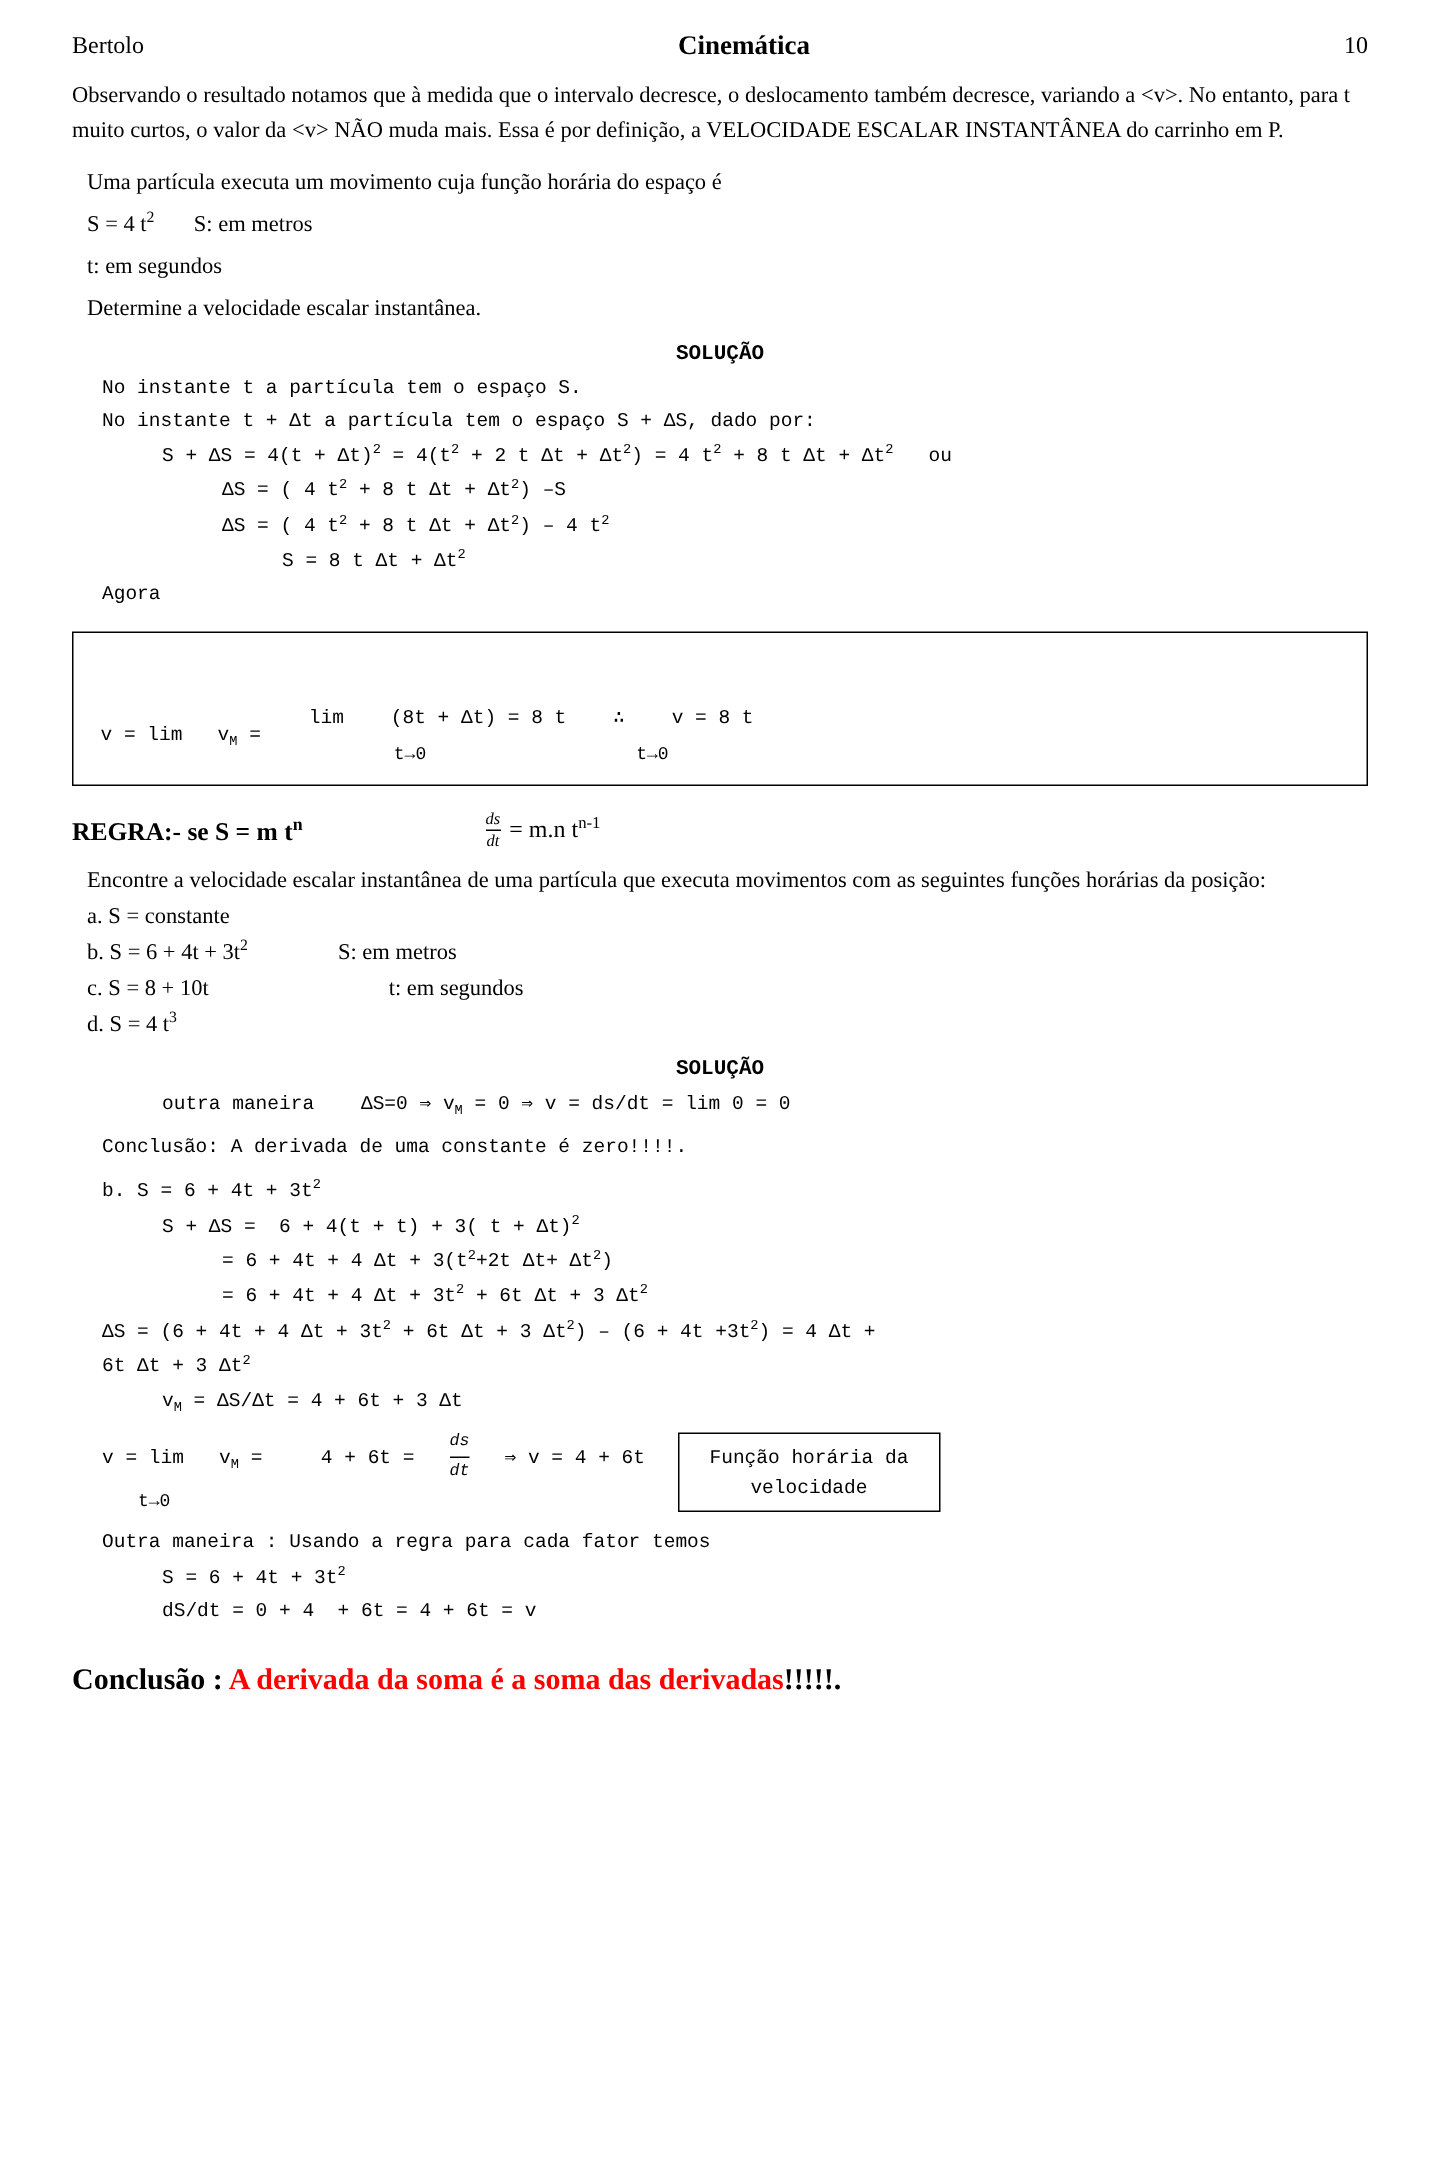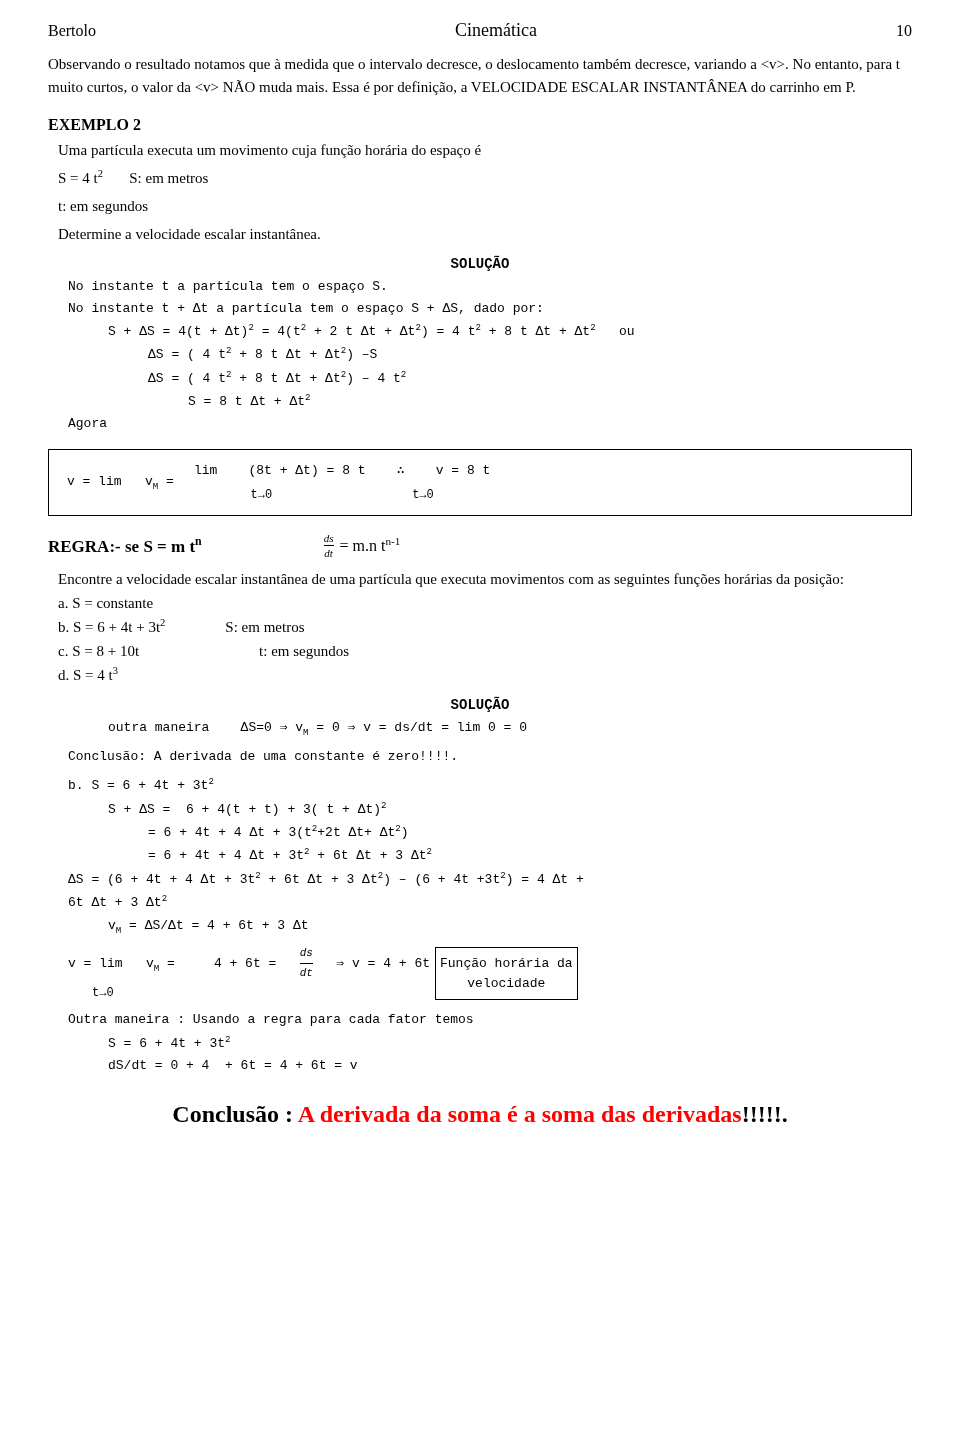--- a/index.html
+++ b/index.html
@@ -15,21 +15,21 @@
     .header {
       display: flex;
       justify-content: center;
       align-items: center;
       margin-bottom: 12px;
       font-size: 16px;
       font-weight: normal;
     }
     .header .title {
       font-size: 18px;
-      font-weight: normal;
+      font-weight: bold;
       text-align: center;
       flex: 1;
     }
     .header .page-num {
       font-size: 16px;
     }
     .intro-text {
       font-size: 15px;
       line-height: 1.55;
       margin-bottom: 10px;
@@ -85,35 +85,34 @@
       flex-direction: column;
       align-items: center;
       font-size: 11px;
       vertical-align: middle;
     }
     .regra-frac .num { border-bottom: 1px solid #000; padding-bottom: 1px; font-style: italic; }
     .regra-frac .den { padding-top: 1px; font-style: italic; }
     sup { font-size: 0.7em; vertical-align: super; }
     sub { font-size: 0.7em; vertical-align: sub; }
     .conclusion {
-      font-size: 24px;
+      font-size: 20px;
       font-weight: bold;
       margin-top: 20px;
       color: #000;
-      text-align: center;
     }
     .conclusion .red { color: red; }
     .small-box {
       border: 1px solid #000;
-      padding: 6px 4px;
+      padding: 6px 20px;
       font-size: 13px;
       line-height: 1.5;
       display: inline-block;
       float: right;
-      margin-left: 5px;
+      margin-left: 22px;
       text-align: center;
     }
     .clearfix::after { content: ''; display: table; clear: both; }
     .indent1 { margin-left: 40px; }
     .indent2 { margin-left: 80px; }
     .indent3 { margin-left: 120px; }
   </style>
 </head>
 <body>
 
@@ -121,21 +120,20 @@
   <span>Bertolo</span>
   <span class="title">Cinemática</span>
   <span class="page-num">10</span>
 </div>
 
 <div class="intro-text">
   Observando o resultado notamos que à medida que o intervalo decresce, o deslocamento também decresce, variando a &lt;v&gt;. No entanto, para t muito curtos, o valor da &lt;v&gt; NÃO muda mais. Essa é por definição, a VELOCIDADE ESCALAR INSTANTÂNEA do carrinho em P.
 </div>
 
 <div>
-  <div class="exemplo-title">EXEMPLO 2</div>
   <div class="exemplo-body">
     <span>Uma partícula executa um movimento cuja função horária do espaço é</span><br>
     <div class="center-block">
       S = 4 t<sup>2</sup> &nbsp;&nbsp;&nbsp;&nbsp;&nbsp; S: em metros
     </div>
     <div class="center-block">
       t: em segundos
     </div>
     <div style="margin-top:4px;">
       Determine a velocidade escalar instantânea.
@@ -148,21 +146,21 @@
     <div>No instante t a partícula tem o espaço S.</div>
     <div>No instante t + Δt a partícula tem o espaço S + ΔS, dado por:</div>
     <div class="indent1">S + ΔS = 4(t + Δt)<sup>2</sup> = 4(t<sup>2</sup> + 2 t Δt + Δt<sup>2</sup>) = 4 t<sup>2</sup> + 8 t Δt + Δt<sup>2</sup> &nbsp; ou</div>
     <div class="indent2">ΔS = ( 4 t<sup>2</sup> + 8 t Δt + Δt<sup>2</sup>) –S</div>
     <div class="indent2">ΔS = ( 4 t<sup>2</sup> + 8 t Δt + Δt<sup>2</sup>) – 4 t<sup>2</sup></div>
     <div class="indent3">S =  8 t Δt + Δt<sup>2</sup></div>
     <div>Agora</div>
   </div>
 
   <div class="box">
-    <div class="mono" style="display:flex; align-items:center; gap:20px; flex-wrap:wrap;">
+    <div class="mono" style="display:flex; align-items:center; gap:32px; flex-wrap:wrap;margin-top:36px;">
       <span>v = lim &nbsp; v<sub>M</sub> =</span>
       <span style="display:inline-flex; flex-direction:column; align-items:center;">
         <span>lim &nbsp;&nbsp; (8t + Δt) = 8 t &nbsp;&nbsp; ∴ &nbsp;&nbsp; v = 8 t</span>
         <span style="display:flex; gap:140px; font-size:12px; margin-top:2px;">
           <span>t→0</span>
           <span>t→0</span>
         </span>
       </span>
     </div>
   </div>

